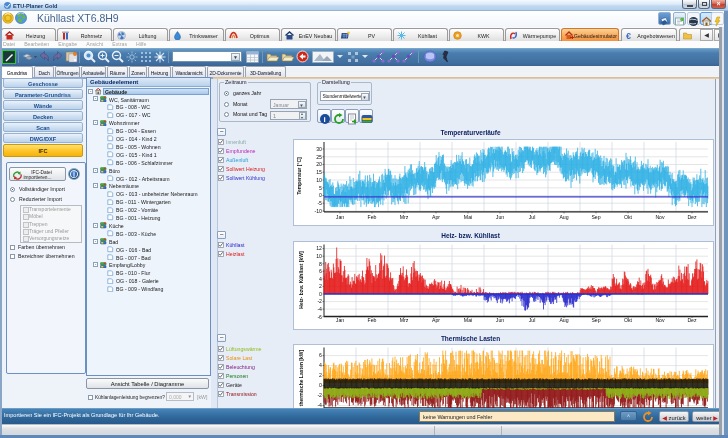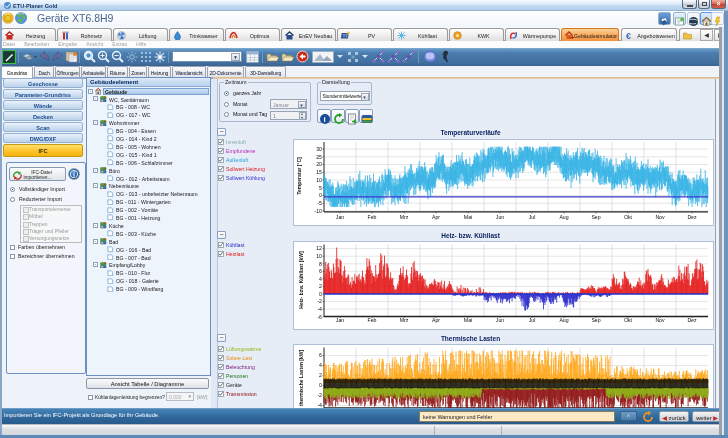--- a/index.html
+++ b/index.html
@@ -85,21 +85,21 @@
       <circle cx="6" cy="6" r="4.9" fill="#f2c830"></circle>
       <circle cx="6" cy="6" r="3.1" fill="none" stroke="#d8a818" stroke-width="1.6"></circle>
       <path d="M3 3.2 A4 4 0 0 1 8.5 2.8" stroke="#fce898" stroke-width="1.1" fill="none"></path>
     </svg>
 <svg class="ab" style="left:15px;top:12px" width="12" height="12" viewBox="0 0 12 12">
       <circle cx="6" cy="6" r="5.6" fill="#5098e0"></circle>
       <path d="M2 3.5 Q3.5 1.2 6 1.5 L7 3 L5.5 4.5 L3.5 5.5 Z M8 2 Q10.2 3.5 10.5 6 L8.5 7.5 L7 6 L7.5 3.5 Z M3 7 L5 6.5 L7 8 L6.5 10.4 Q4 10.5 2.5 8.5 Z" fill="#68b848"></path>
       <circle cx="6" cy="6" r="5.6" fill="none" stroke="#3a70a8" stroke-width=".6"></circle>
       <path d="M2.5 2.5 A5 5 0 0 1 9 1.8" stroke="#b8d8f4" stroke-width=".9" fill="none"></path>
     </svg>
-<div class="ab" id="apptitle">Geräte XT6.8H9</div>
+<div class="ab" id="apptitle">Kühllast XT6.8H9</div>
 <div class="ab hbtn" style="left:658px;background:linear-gradient(#6aa0d8,#3a70b0)"><svg width="11" height="11" viewBox="0 0 11 11">
         <path d="M2 3 L7 1.5 L9 7 L4 9 Z" fill="#e8f0fa" stroke="#204a78" stroke-width=".5"></path>
         <path d="M2 6 L6 4 L9 7 L4 9 Z" fill="#2a5a90"></path>
       </svg></div>
 <div class="ab hbtn" style="left:673px;background:linear-gradient(#e8f2fc,#bcd8f0)"><svg width="11" height="11" viewBox="0 0 11 11">
         <rect x="1.5" y="2" width="8" height="7" fill="#fff" stroke="#8aa"></rect>
         <circle cx="8" cy="3.5" r="1.8" fill="#58b830"></circle>
         <path d="M3 4h5M3 5.5h5M3 7h3" stroke="#9ab" stroke-width=".6"></path>
       </svg></div>
 <div class="ab hbtn" style="left:687px;border-color:#c0ccd8;background:#f2f6fa"><svg width="11" height="11" viewBox="0 0 11 11">

